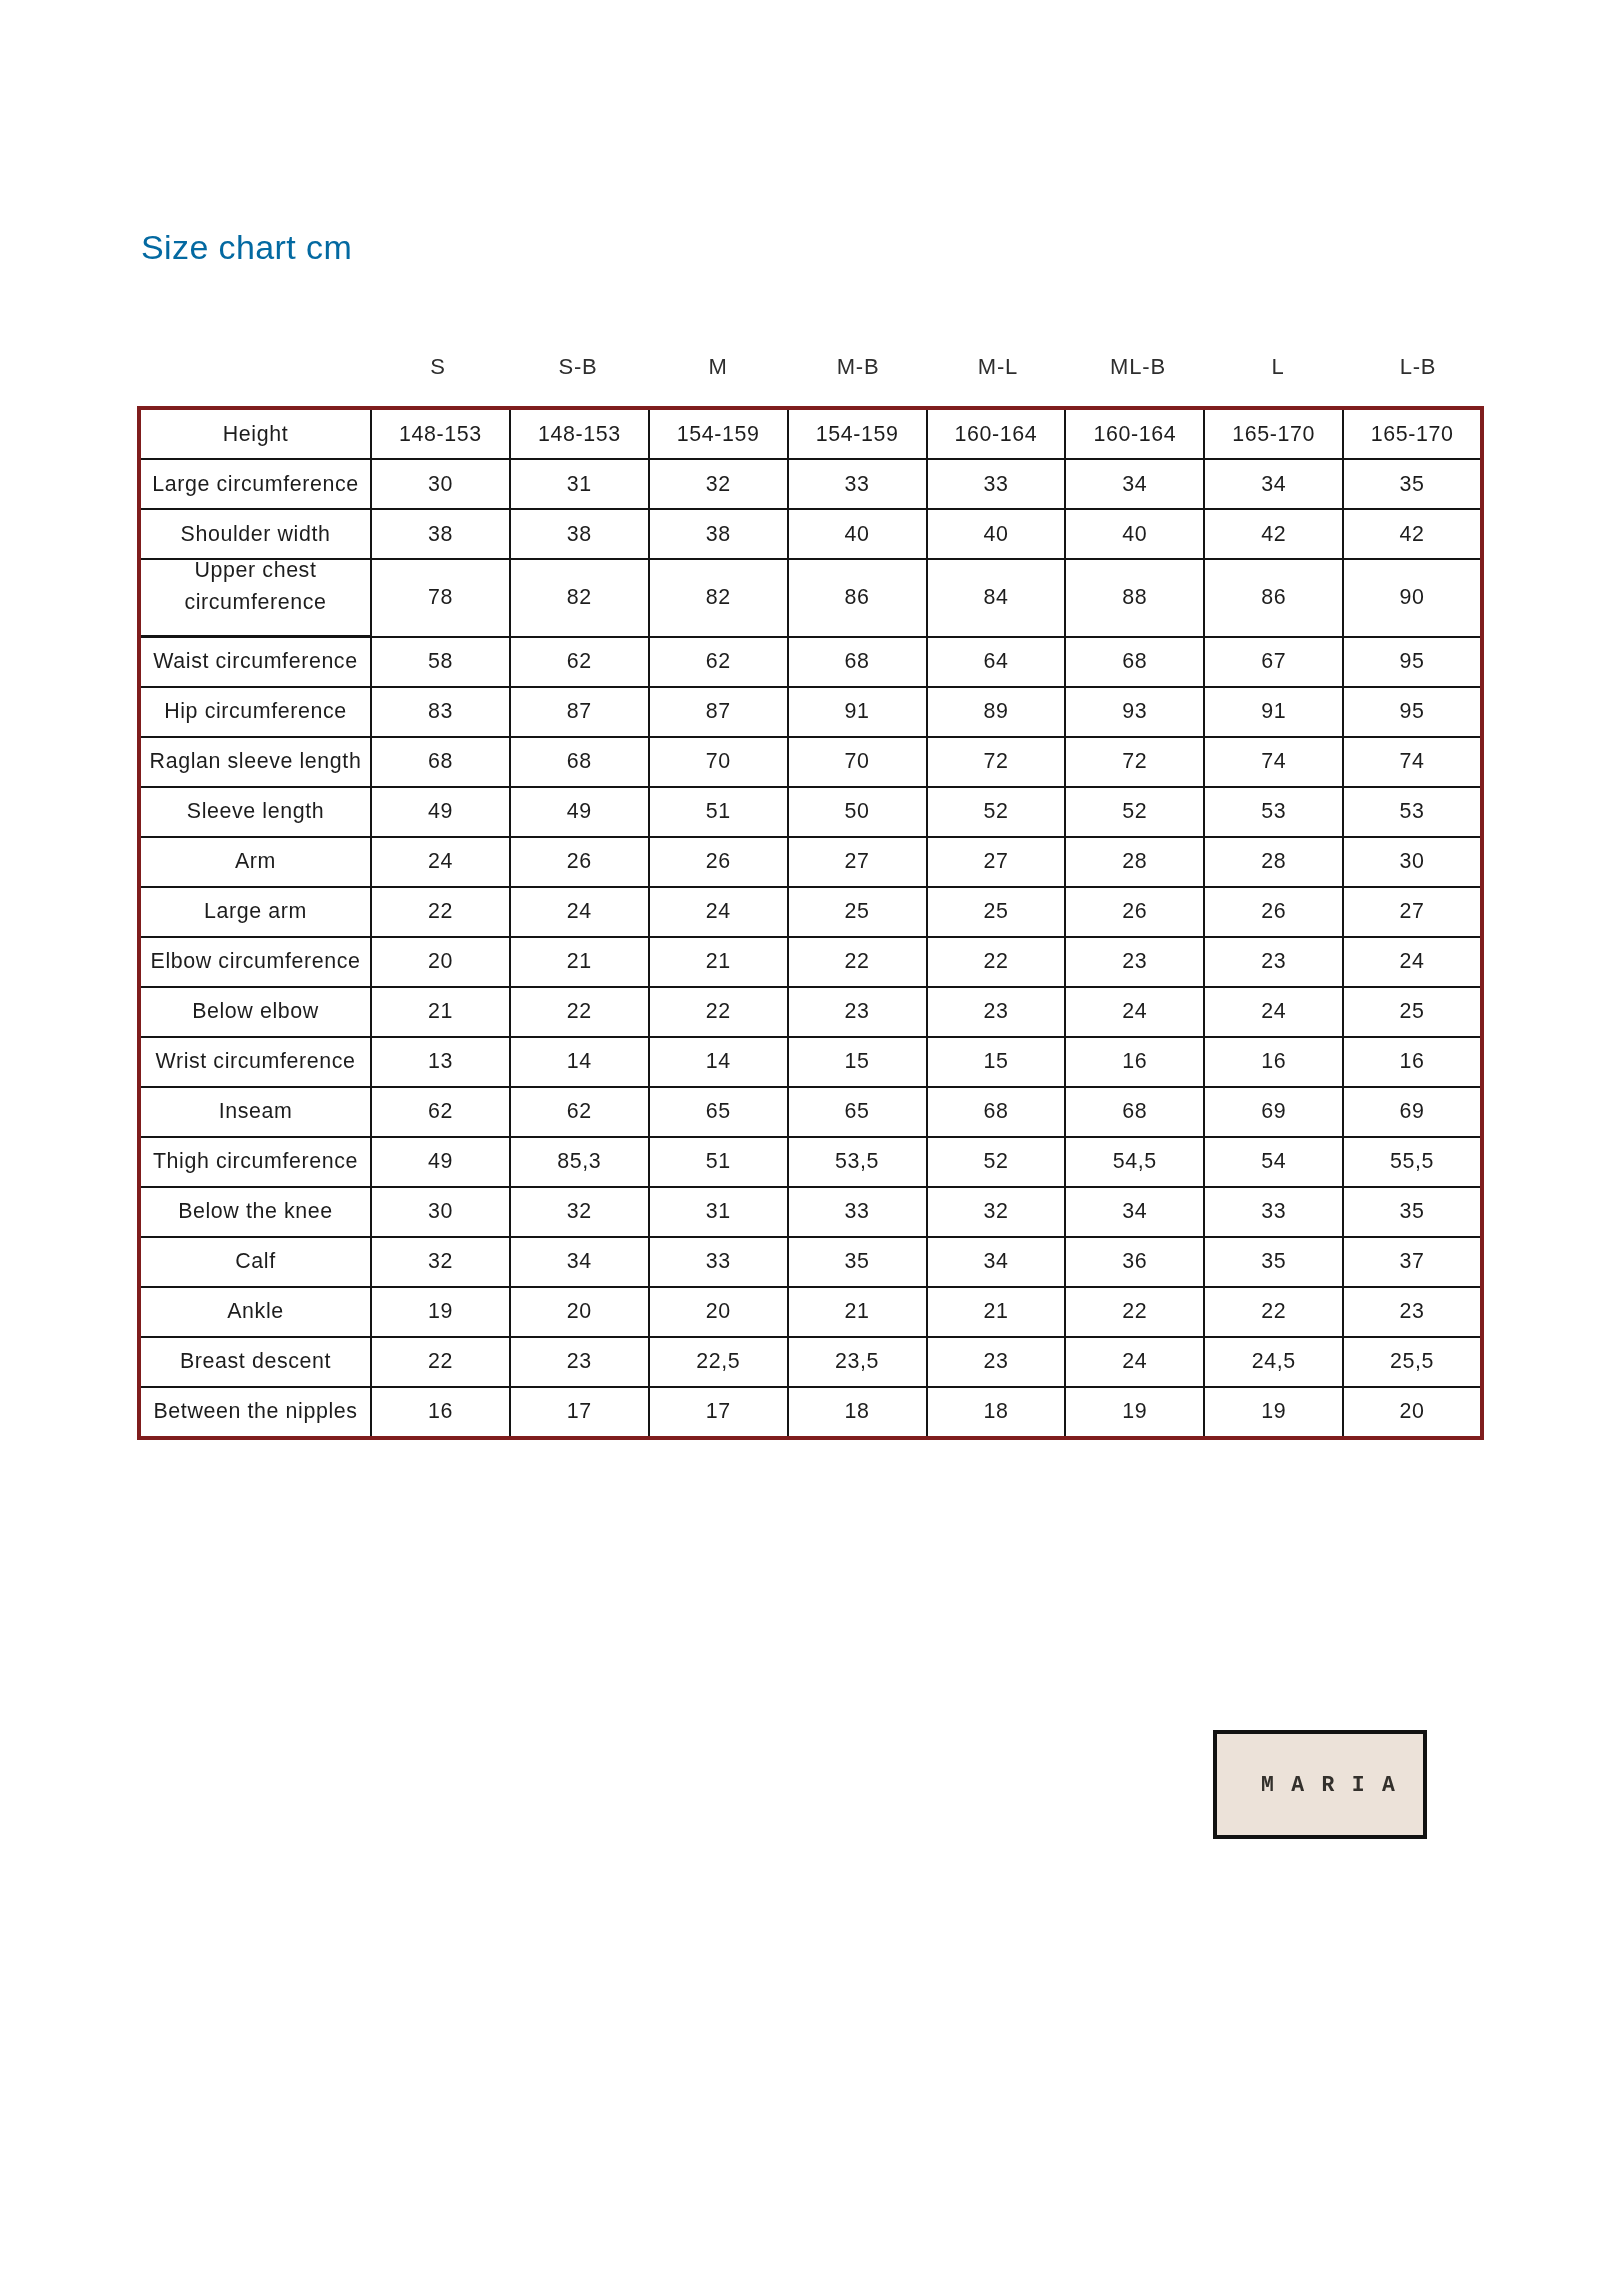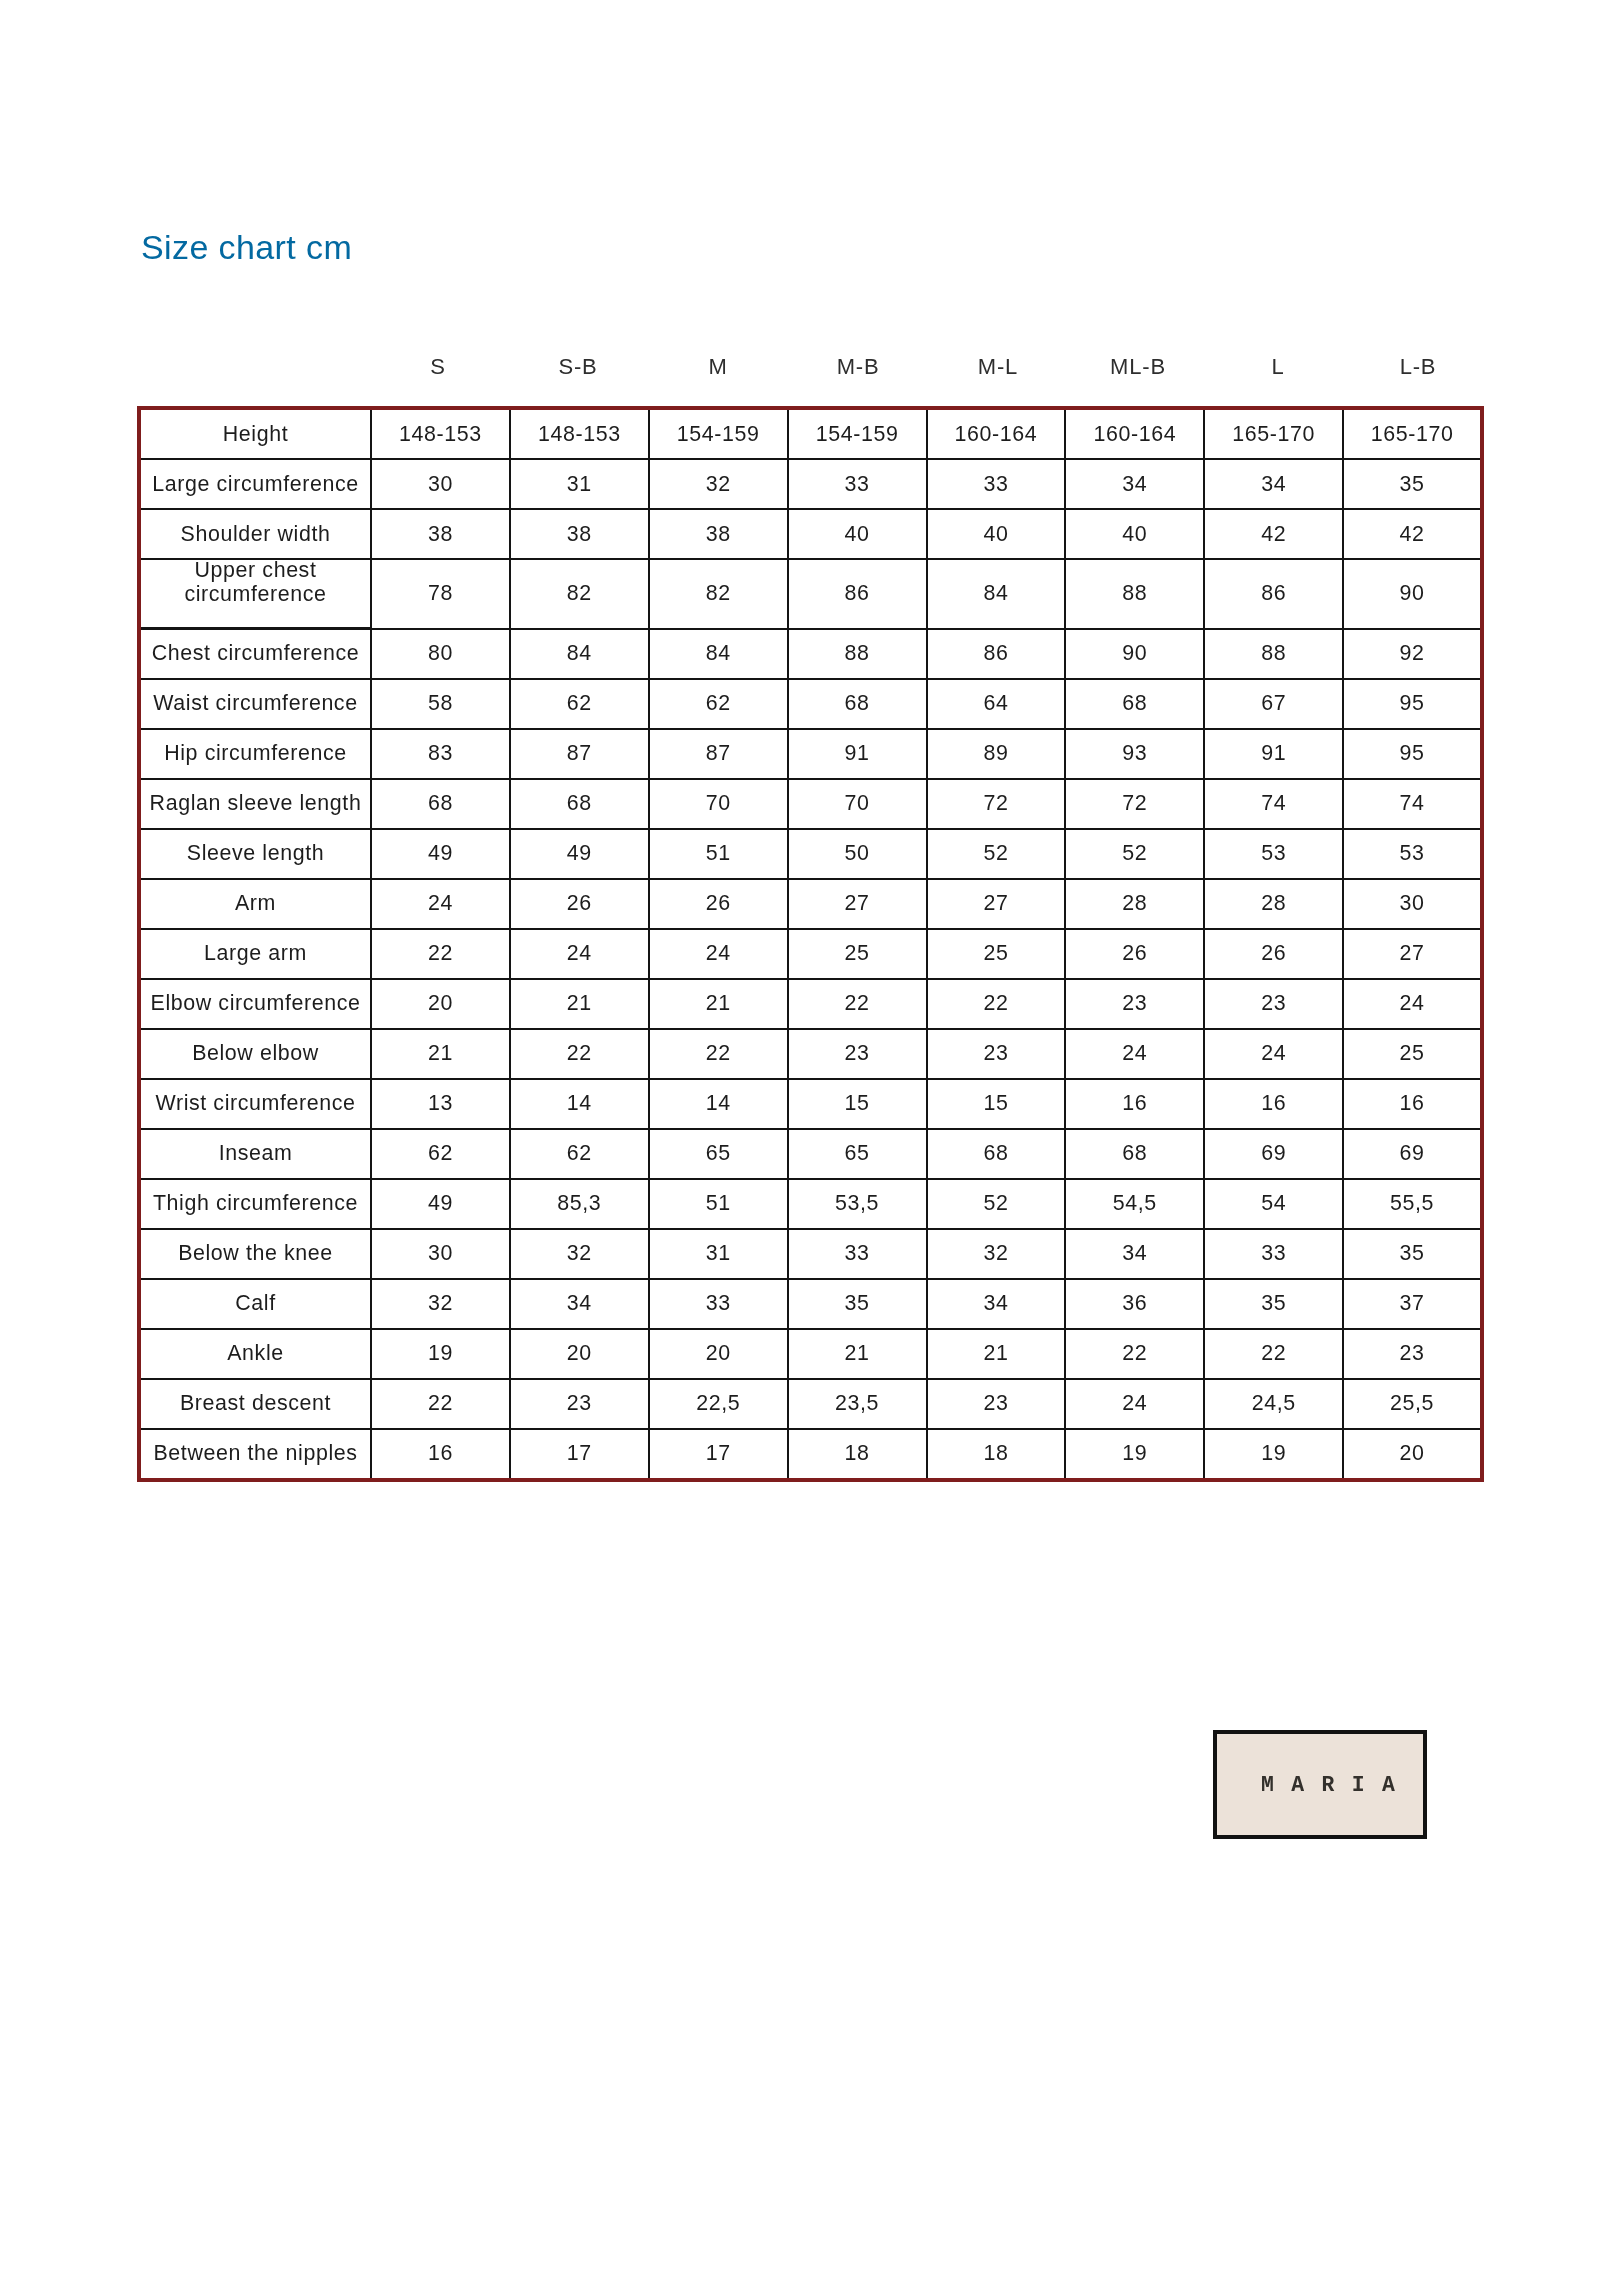--- a/index.html
+++ b/index.html
@@ -57,21 +57,21 @@
     letter-spacing: 0.6px;
     color: #1d1d1d;
     overflow: hidden;
   }
   .size-table td.row-label { width: 229px; }
   .size-table tr.tall-row td { height: 52px; }
   .small-label { font-size: 18px; line-height: 21.4px; }
   .small-label .underlined {
     border-bottom: 1.6px solid #141414;
     padding-bottom: 21px;
-    margin-top: 3px;
+    margin-top: 11px;
   }
   .logo {
     position: absolute;
     left: 1213px;
     top: 1730px;
     width: 214px;
     height: 109px;
     box-sizing: border-box;
     border: 4px solid #121212;
     display: flex;
@@ -151,31 +151,20 @@
           <td class="value-cell">78</td>
           <td class="value-cell">82</td>
           <td class="value-cell">82</td>
           <td class="value-cell">86</td>
           <td class="value-cell">84</td>
           <td class="value-cell">88</td>
           <td class="value-cell">86</td>
           <td class="value-cell">90</td>
         </tr>
         <tr>
-          <td class="row-label">Chest circumference</td>
-          <td class="value-cell">80</td>
-          <td class="value-cell">84</td>
-          <td class="value-cell">84</td>
-          <td class="value-cell">88</td>
-          <td class="value-cell">86</td>
-          <td class="value-cell">90</td>
-          <td class="value-cell">88</td>
-          <td class="value-cell">92</td>
-        </tr>
-        <tr>
           <td class="row-label">Waist circumference</td>
           <td class="value-cell">58</td>
           <td class="value-cell">62</td>
           <td class="value-cell">62</td>
           <td class="value-cell">68</td>
           <td class="value-cell">64</td>
           <td class="value-cell">68</td>
           <td class="value-cell">67</td>
           <td class="value-cell">95</td>
         </tr>

